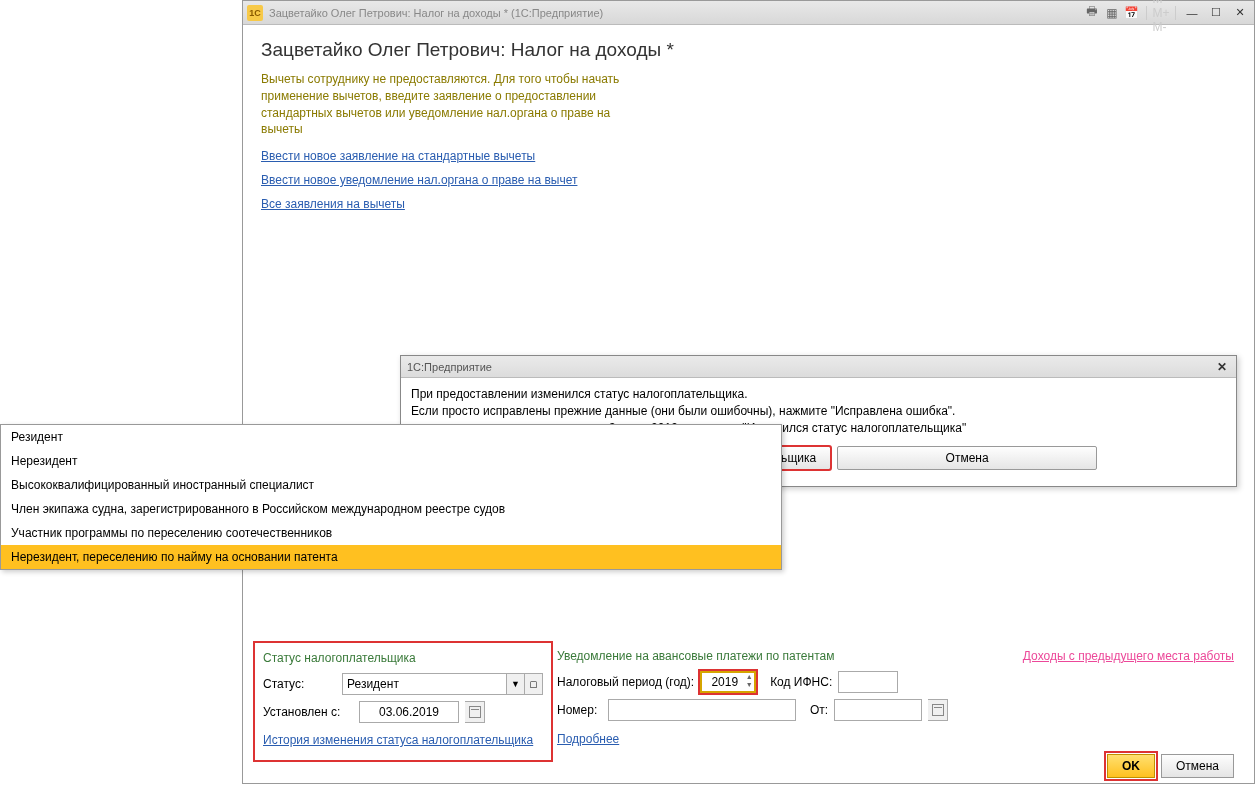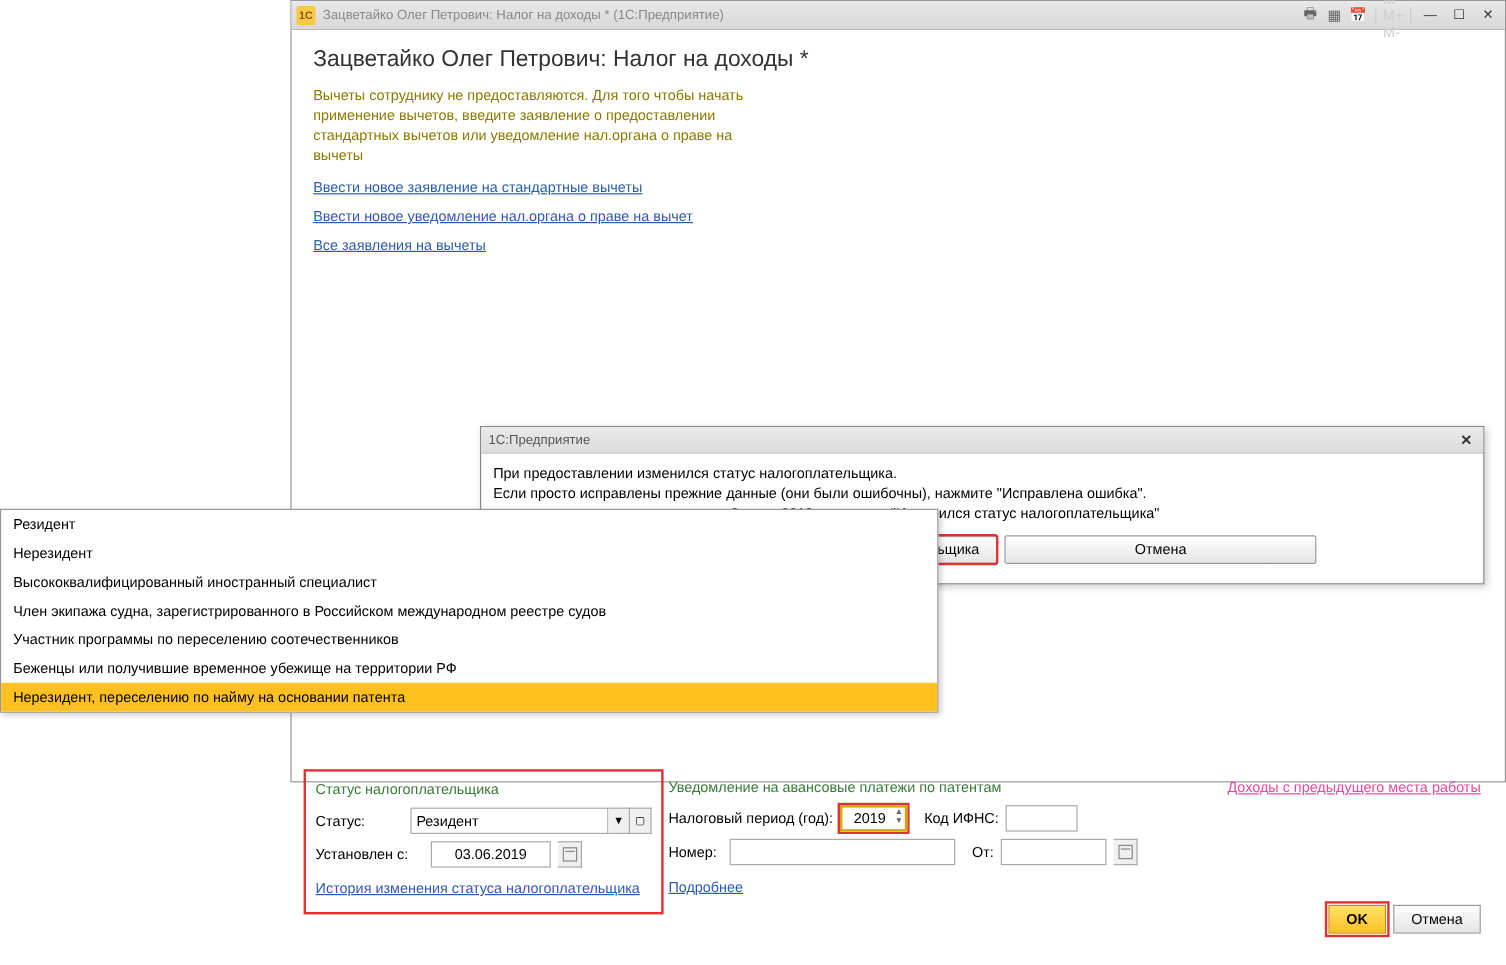--- a/index.html
+++ b/index.html
@@ -1,18 +1,18 @@
 <!DOCTYPE html>
 <html><head>
 <meta charset="utf-8">
 <style>
 * { box-sizing: border-box; margin: 0; padding: 0; font-family: Arial, sans-serif; font-size: 12px; }
 body { background: #fff; width: 1255px; height: 804px; position: relative; overflow: hidden; }
 
-.window-outer { position: absolute; left: 242px; top: 0; width: 1013px; height: 652px; border: 1px solid #999; background: #fff; }
+.window-outer { position: absolute; left: 242px; top: 0; width: 1013px; height: 784px; border: 1px solid #999; background: #fff; }
 .titlebar { height: 24px; background: linear-gradient(#e8e8e8,#d8d8d8); display: flex; align-items: center; padding: 0 4px; border-bottom: 1px solid #bbb; }
 .titlebar-icon { width: 16px; height: 16px; background: #f7c948; border-radius: 2px; margin-right: 6px; display:flex;align-items:center;justify-content:center;font-size:9px;font-weight:bold;color:#8a5a00; }
 .titlebar-text { color: #888; font-size: 11px; flex: 1; }
 .titlebar-tools { display: flex; gap: 4px; align-items: center; }
 .tb-icon { width: 16px; height: 16px; display:inline-flex;align-items:center;justify-content:center;font-size:12px;color:#666; }
 .tb-sep { width:1px;height:14px;background:#ccc;margin:0 2px; }
 .win-btn { width: 20px; height: 16px; border:1px solid transparent; display:inline-flex;align-items:center;justify-content:center;font-size:11px;color:#333; }
 
 .main-content { padding: 14px 18px; position: relative; height: calc(100% - 24px); }
 .page-title { font-size: 19px; color: #333; margin-bottom: 10px; }
@@ -106,21 +106,20 @@
     </div>
   </div>
 </div>
 
 <div class="dropdown-list" id="dropdown">
     <div class="dropdown-item">Резидент</div>
     <div class="dropdown-item">Нерезидент</div>
     <div class="dropdown-item">Высококвалифицированный иностранный специалист</div>
     <div class="dropdown-item">Член экипажа судна, зарегистрированного в Российском международном реестре судов</div>
     <div class="dropdown-item">Участник программы по переселению соотечественников</div>
-    <div class="dropdown-item">Беженцы или получившие временное убежище на территории РФ</div>
     <div class="dropdown-item selected">Нерезидент, переселению по найму на основании патента</div>
   </div>
 
 <div class="bottom-section">
   <div class="status-group">
     <div class="group-title">Статус налогоплательщика</div>
     <div class="row">
       <span class="lbl">Статус:</span>
       <div class="select-box">
         <input class="select-input" readonly="" value="Резидент" style="">

